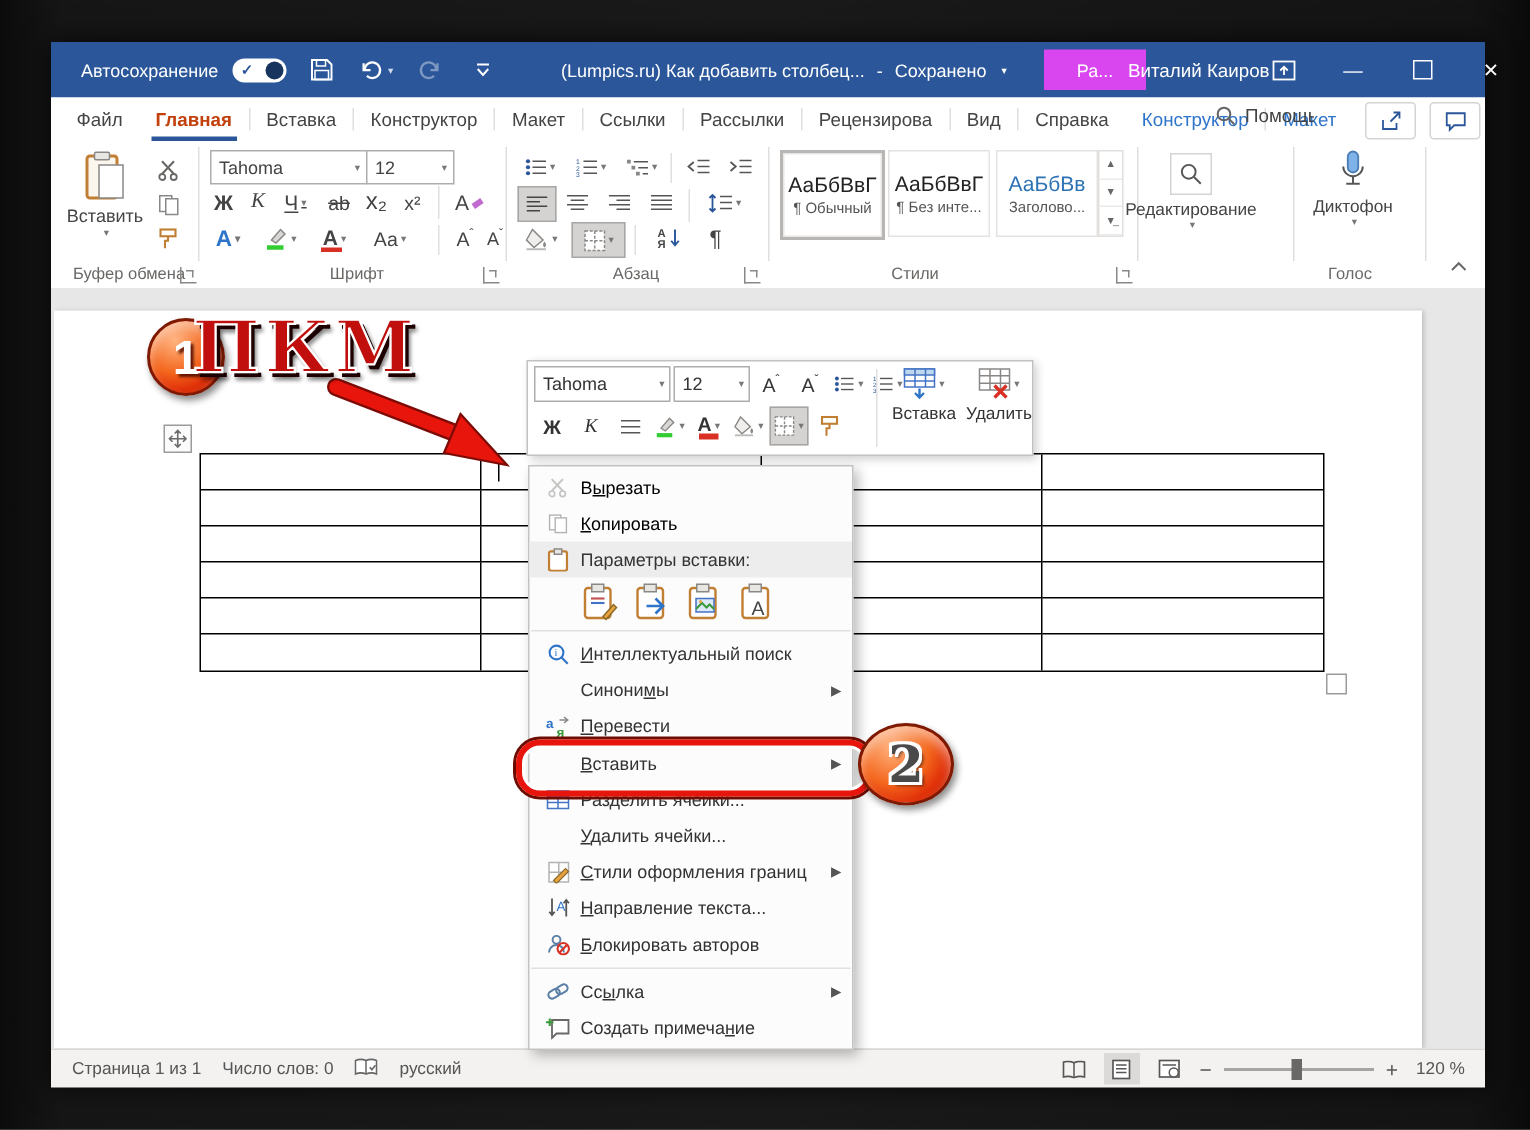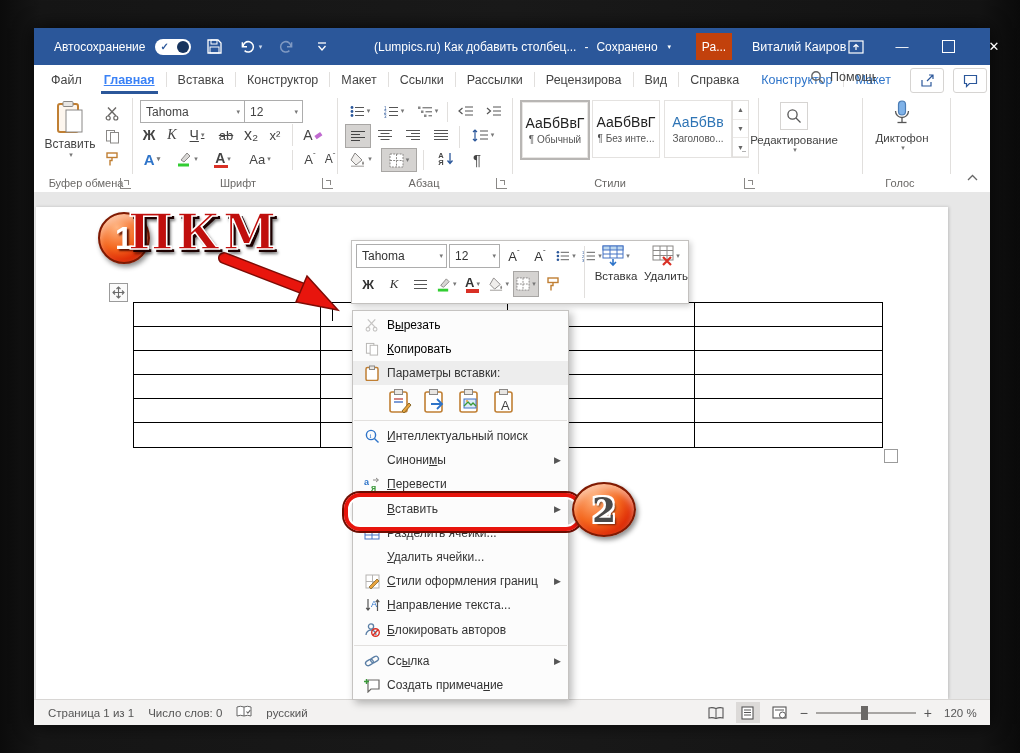--- a/index.html
+++ b/index.html
@@ -9,27 +9,27 @@
   .abs{position:absolute;}
   
   .win{left:34px;top:28px;width:956px;height:696px;background:#fff;box-shadow:0 0 18px rgba(0,0,0,.8);}
   .titlebar{left:34px;top:28px;width:956px;height:37px;background:#2b579a;display:flex;align-items:center;color:#fff;font-size:12px;}
   .tb-left{display:flex;align-items:center;gap:10px;padding-left:20px;}
   .toggle{width:36px;height:16px;background:#fff;border-radius:9px;position:relative;}
   .toggle .chk{position:absolute;left:5px;top:2px;color:#2b579a;font-size:10px;font-weight:bold;}
   .toggle .knob{position:absolute;right:2px;top:2px;width:12px;height:12px;border-radius:50%;background:#17345e;}
   .tb-btn{width:26px;height:26px;display:flex;align-items:center;justify-content:center;}
   .tb-title{position:absolute;left:340px;top:0;height:37px;display:flex;align-items:center;gap:8px;white-space:nowrap;}
-  .tb-search{position:absolute;left:662px;top:5px;height:27px;width:36px;background:#c2410c;display:flex;align-items:center;justify-content:center;}
+  .tb-search{position:absolute;left:662px;top:5px;height:27px;width:68px;background:#d946ef;display:flex;align-items:center;justify-content:center;}
   .tb-user{position:absolute;left:718px;top:0;height:37px;display:flex;align-items:center;font-size:12.5px;}
   .tb-winbtn{position:absolute;top:0;height:37px;width:44px;display:flex;align-items:center;justify-content:center;color:#fff;font-size:13px;}
   
   .tabrow{left:34px;top:65px;width:956px;height:29px;background:#fff;display:flex;align-items:stretch;font-size:12.5px;color:#444;border-bottom:1px solid #e1dfdd;}
   .tab{padding:0 11px;display:flex;align-items:center;position:relative;}
-  .tab.active{color:#3b82f6;font-weight:bold;text-decoration:underline;}
+  .tab.active{color:#c2410c;font-weight:bold;}
   .tab.active::after{content:"";position:absolute;left:8px;right:8px;bottom:0;height:3px;background:#2b579a;}
   .tab.ctx{color:#2e74c9;}
   .tab-sep{width:1px;background:#e1dfdd;margin:7px 0;}
   .tabrow-right{position:absolute;top:65px;left:34px;width:956px;height:29px;pointer-events:none;}
   .pill-btn{position:absolute;top:3px;width:32px;height:23px;border:1px solid #d6d4d2;border-radius:3px;background:#fff;display:flex;align-items:center;justify-content:center;}
   
   .ribbon{left:34px;top:94px;width:956px;height:98px;background:#fff;border-bottom:1px solid #c8c6c4;font-size:12px;color:#444;}
   .vdiv{position:absolute;top:4px;bottom:18px;width:1px;background:#e1dfdd;}
   .gl{position:absolute;bottom:3px;font-size:11px;color:#6a6866;white-space:nowrap;transform:translateX(-50%);}
   .launcher{position:absolute;bottom:3px;width:10px;height:10px;border-left:1px solid #8a8886;border-bottom:1px solid #8a8886;}

